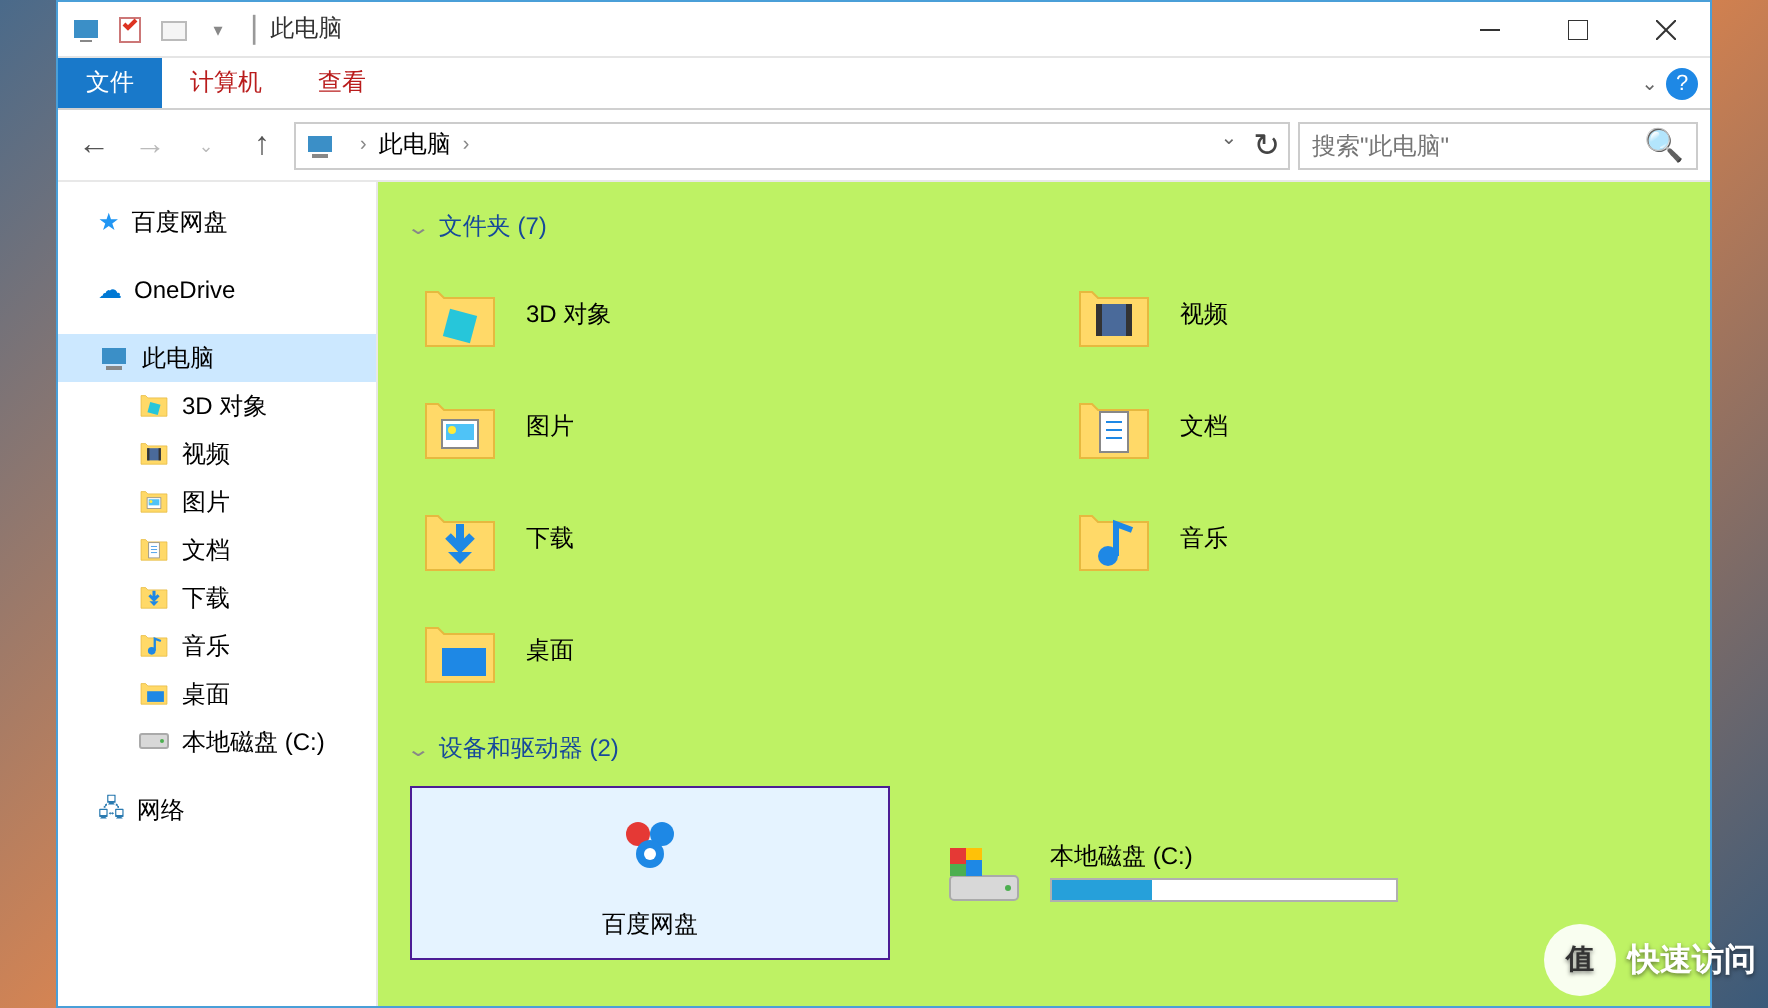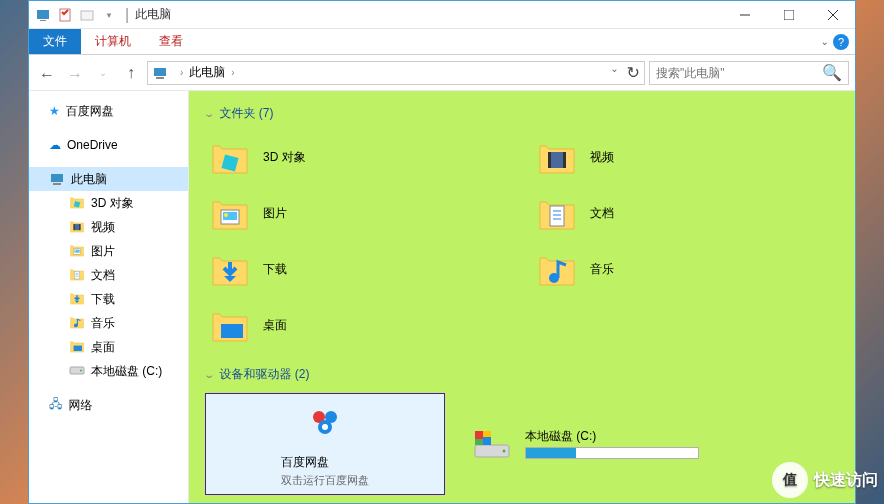--- a/index.html
+++ b/index.html
@@ -298,21 +298,20 @@
           <div class="device-icon">
               <svg width="36" height="36" viewBox="0 0 36 36">
                 <circle cx="12" cy="14" r="6" fill="#e53935"></circle>
                 <circle cx="24" cy="14" r="6" fill="#1e88e5"></circle>
                 <circle cx="18" cy="24" r="7" fill="#1e88e5"></circle>
                 <circle cx="18" cy="24" r="3" fill="#fff"></circle>
               </svg>
             </div>
           <div class="device-info">
             <div class="device-name">百度网盘</div>
-            <div class="device-sub">双击运行百度网盘</div>
           </div>
         </div>
         <div class="device-item">
           <div class="device-icon">
               <svg width="42" height="42" viewBox="0 0 42 42">
                 <rect x="4" y="22" width="34" height="12" rx="2" fill="#d8d8d8" stroke="#aaa"></rect>
                 <rect x="4" y="8" width="8" height="8" fill="#e53935"></rect>
                 <rect x="4" y="16" width="8" height="6" fill="#4caf50"></rect>
                 <rect x="12" y="8" width="8" height="14" fill="#1e88e5"></rect>
                 <rect x="12" y="8" width="8" height="6" fill="#ffc107"></rect>

